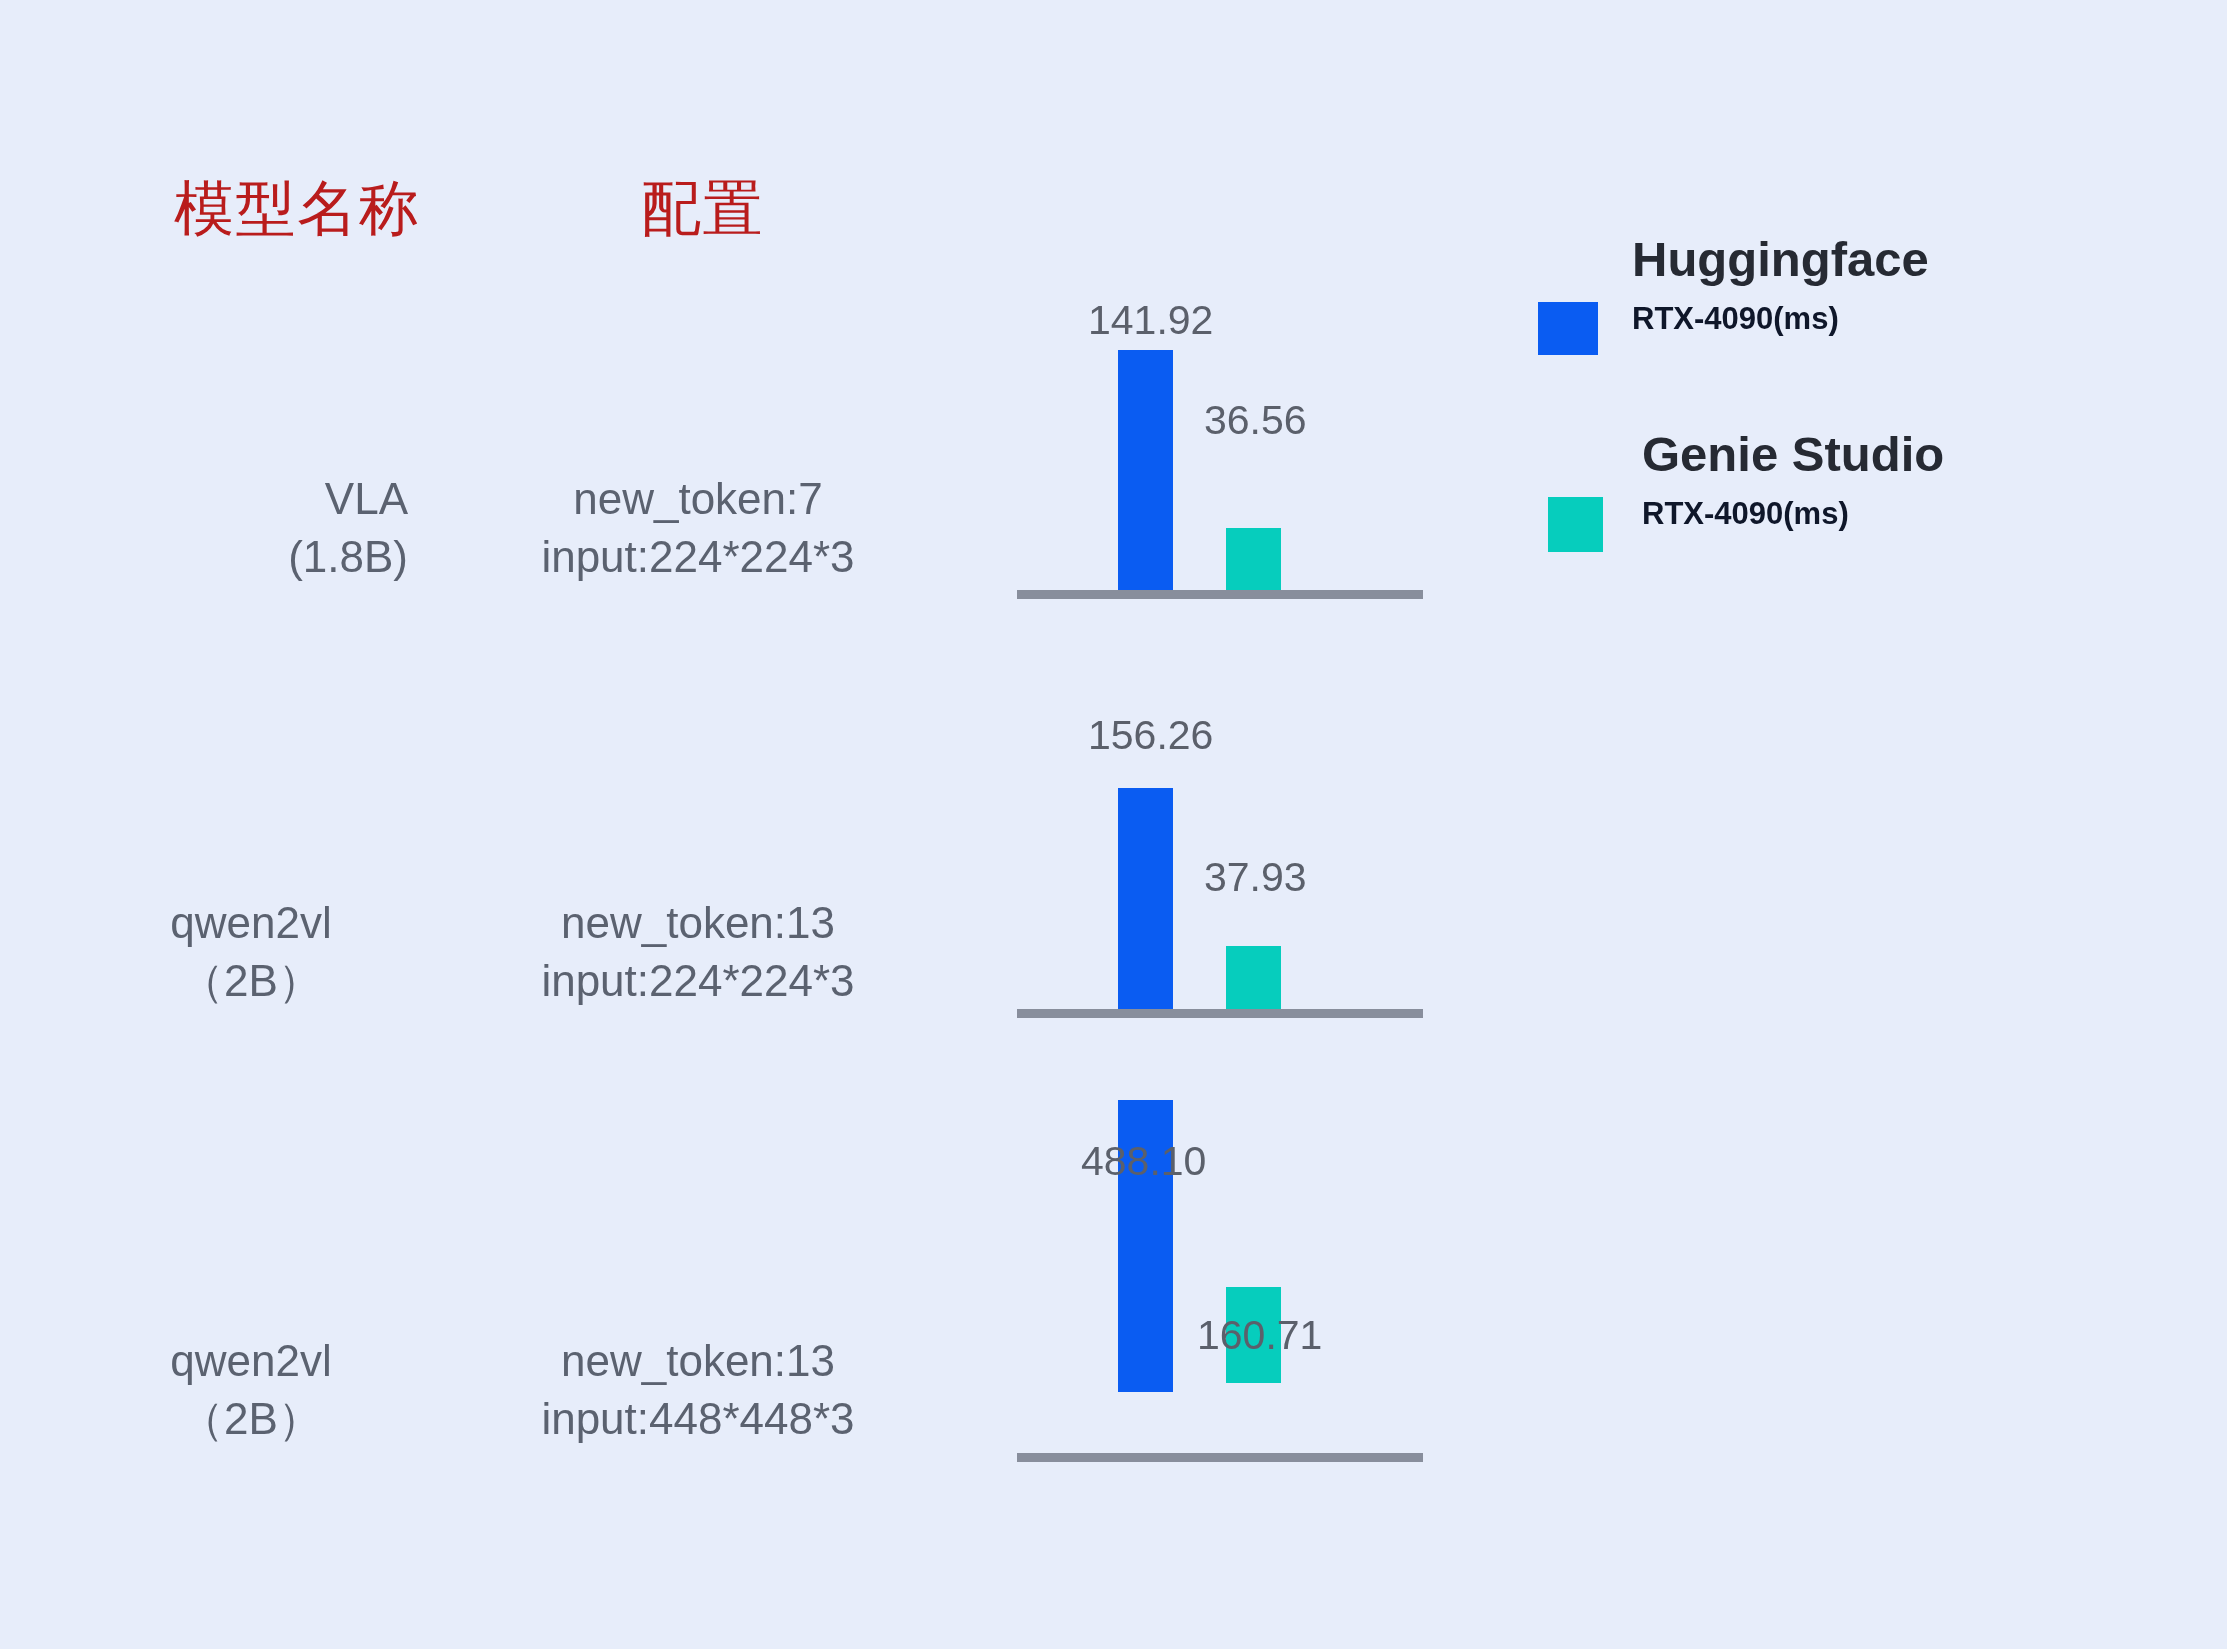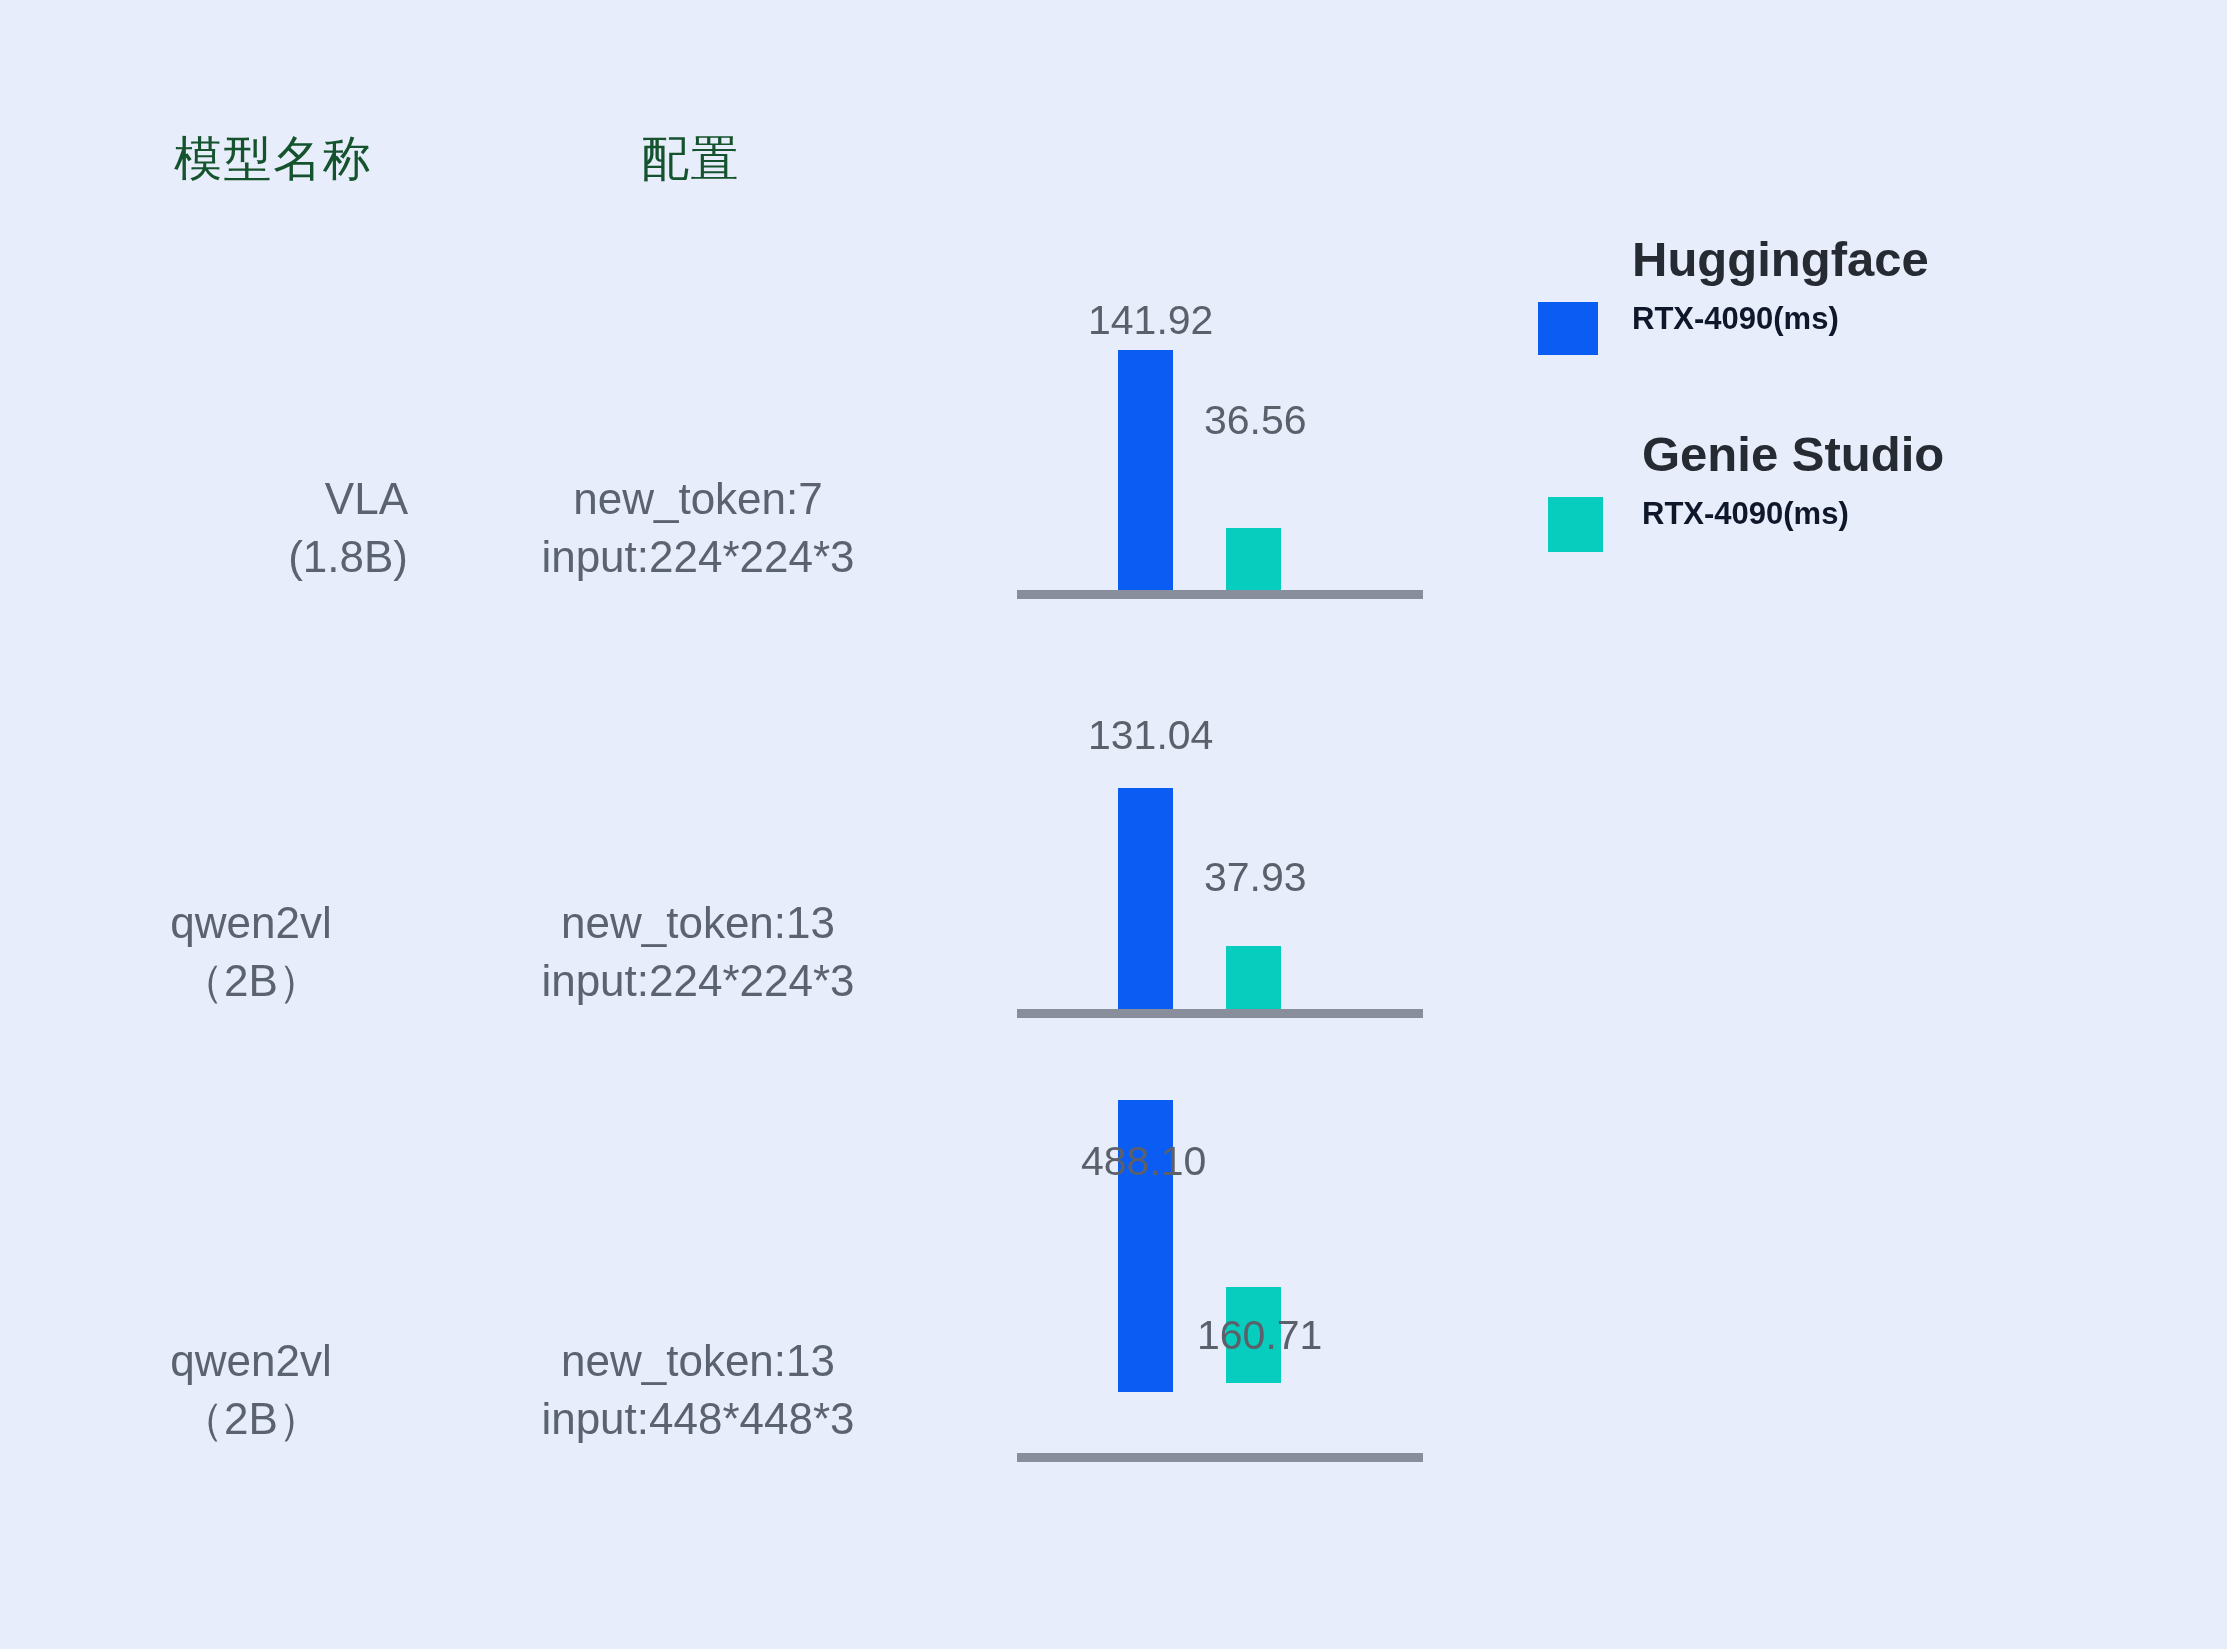--- a/index.html
+++ b/index.html
@@ -18,26 +18,27 @@
   #stage {
     position: absolute;
     left: 0; top: 0;
     width: 2227px;
     height: 1649px;
   }
 
   
   .col-header {
     position: absolute;
-    color: #14532d;
-    font-size: 48px;
+    color: #b91c1c;
+    font-size: 60px;
     font-weight: 400;
     letter-spacing: 1.6px;
     white-space: nowrap;
     line-height: 1;
+    margin-top: 44px;
   }
   #header-model  { left: 174px; top: 135px; }
   #header-config { left: 641px; top: 135px; }
 
   
   .row {
     position: absolute;
     left: 0;
     width: 2227px;
   }
@@ -144,21 +145,21 @@
       <span class="cell-line">qwen2vl</span>
       <span class="cell-line">（2B）</span>
     </div>
     <div class="cell-config" style="top:894px;">
       <span class="cell-line">new_token:13</span>
       <span class="cell-line">input:224*224*3</span>
     </div>
     <div class="chart" style="top:674px;height:345px;">
       <div class="bar bar-hf" style="left:101px;width:55px;height:222px;bottom:9.4px;"></div>
       <div class="bar bar-gs" style="left:209px;width:55px;height:64px;bottom:9.4px;"></div>
-      <div class="bar-value" style="left:71px;top:41px;">131.04</div>
+      <div class="bar-value" style="left:71px;top:41px;">156.26</div>
       <div class="bar-value" style="left:187px;top:183px;">37.93</div>
       <div class="baseline" style="top:335px;"></div>
     </div>
   </div>
 
   <div class="row" style="top:0;height:0;">
     <div class="cell-model" style="top:1332px;">
       <span class="cell-line">qwen2vl</span>
       <span class="cell-line">（2B）</span>
     </div>

